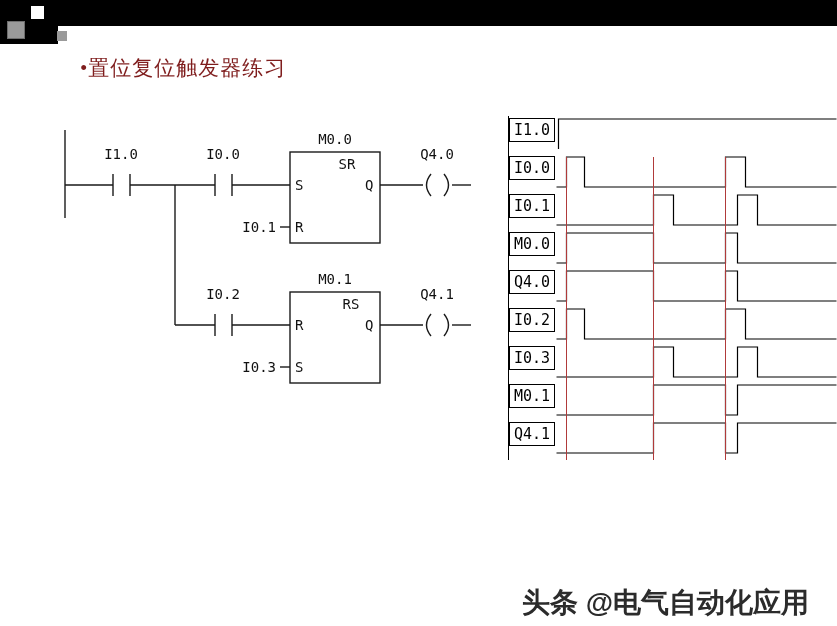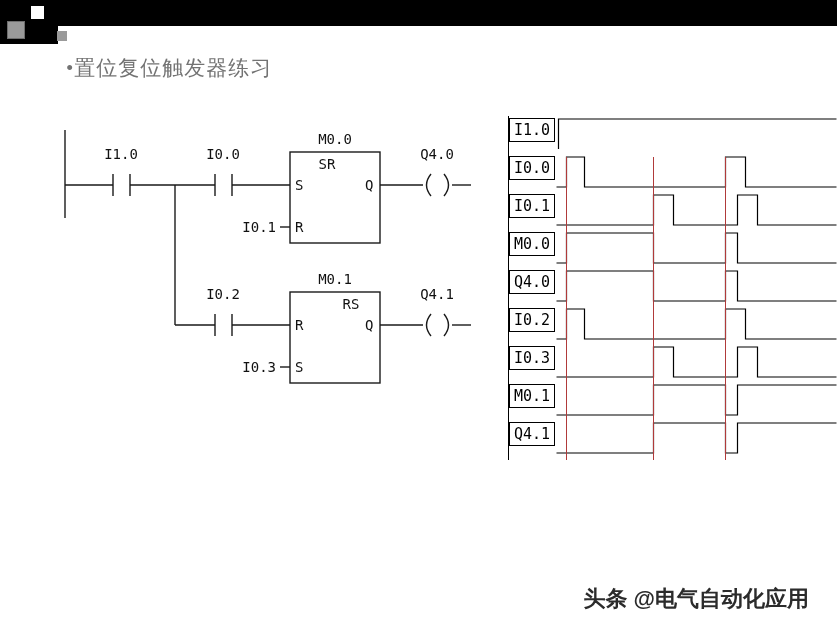--- a/index.html
+++ b/index.html
@@ -8,23 +8,23 @@
 
   
   .hdr-bar{position:absolute;left:0;top:0;width:837px;height:26px;background:#000;}
   .hdr-block{position:absolute;left:0;top:0;width:58px;height:44px;background:#000;}
   .sq{position:absolute;}
   .sq-white{left:31px;top:6px;width:13px;height:13px;background:#fff;}
   .sq-gray{left:7px;top:21px;width:16px;height:16px;background:#9a9a9a;border:1px solid #6e6e6e;}
   .sq-small{left:57px;top:31px;width:10px;height:10px;background:#9a9a9a;}
 
   
-  .title{position:absolute;left:66px;top:54px;font-size:21px;color:#737373;
+  .title{position:absolute;left:80px;top:54px;font-size:21px;color:#7f1d1d;
          font-family:"Liberation Serif","DejaVu Serif",serif;letter-spacing:1px;}
-  .watermark{position:absolute;right:28px;top:584px;font-size:22px;color:#2b2b2b;font-weight:600;text-align:right;}
+  .watermark{position:absolute;right:28px;top:584px;font-size:28px;color:#2b2b2b;font-weight:600;text-align:right;}
 
   
   #ladder{position:absolute;left:55px;top:110px;width:430px;height:350px;}
   .ladder-svg{position:absolute;left:0;top:0;}
   .lbl{position:absolute;font:14px "DejaVu Sans Mono","Liberation Mono",monospace;
        color:#111;white-space:nowrap;}
   .lbl.c{transform:translateX(-50%);}
   .lbl.r{width:44px;text-align:right;}
 
   
@@ -75,21 +75,21 @@
         <path d="M376,204 Q367,215 376,226"></path>
         <path d="M389,204 Q398,215 389,226"></path>
         <path d="M397,215 H416"></path>
       </g>
     </svg>
 
     <span class="lbl c" style="left:66px;top:36px">I1.0</span>
     <span class="lbl c" style="left:168px;top:36px">I0.0</span>
     <span class="lbl c" style="left:280px;top:21px">M0.0</span>
     <span class="lbl c" style="left:382px;top:36px">Q4.0</span>
-    <span class="lbl c" style="left:272px;top:46px">SR</span>
+    <span class="lbl c" style="left:292px;top:46px">SR</span>
     <span class="lbl" style="left:240px;top:67px">S</span>
     <span class="lbl" style="left:310px;top:67px">Q</span>
     <span class="lbl" style="left:240px;top:109px">R</span>
     <span class="lbl r" style="left:177px;top:109px">I0.1</span>
 
     <span class="lbl c" style="left:168px;top:176px">I0.2</span>
     <span class="lbl c" style="left:280px;top:161px">M0.1</span>
     <span class="lbl c" style="left:382px;top:176px">Q4.1</span>
     <span class="lbl c" style="left:296px;top:186px">RS</span>
     <span class="lbl" style="left:240px;top:207px">R</span>

